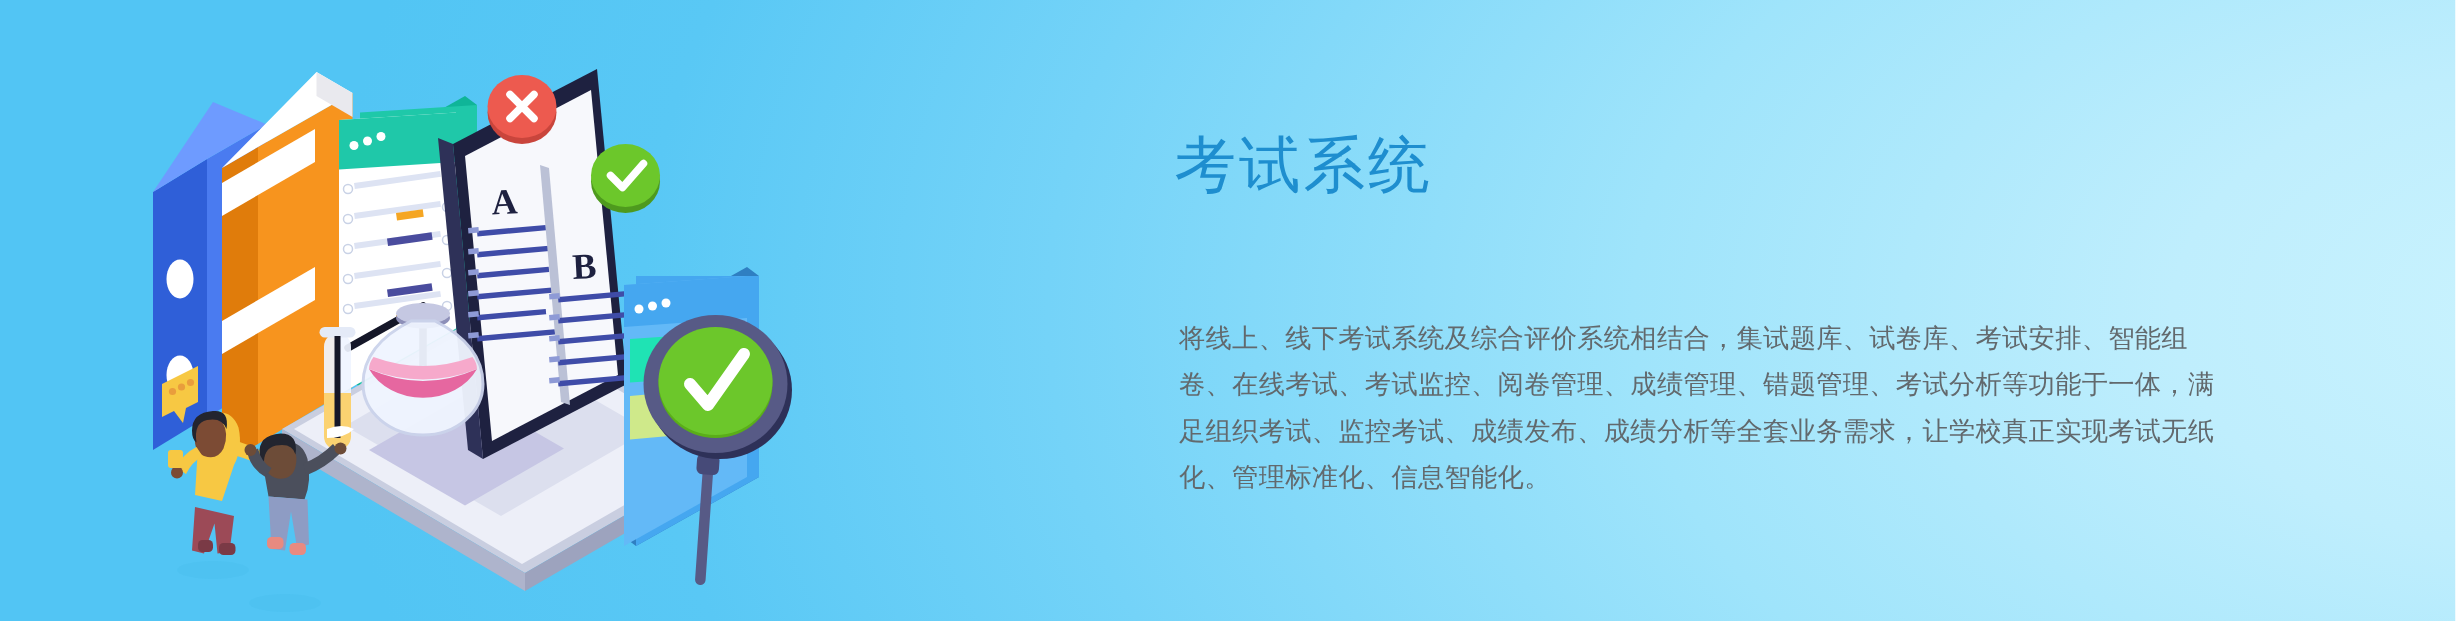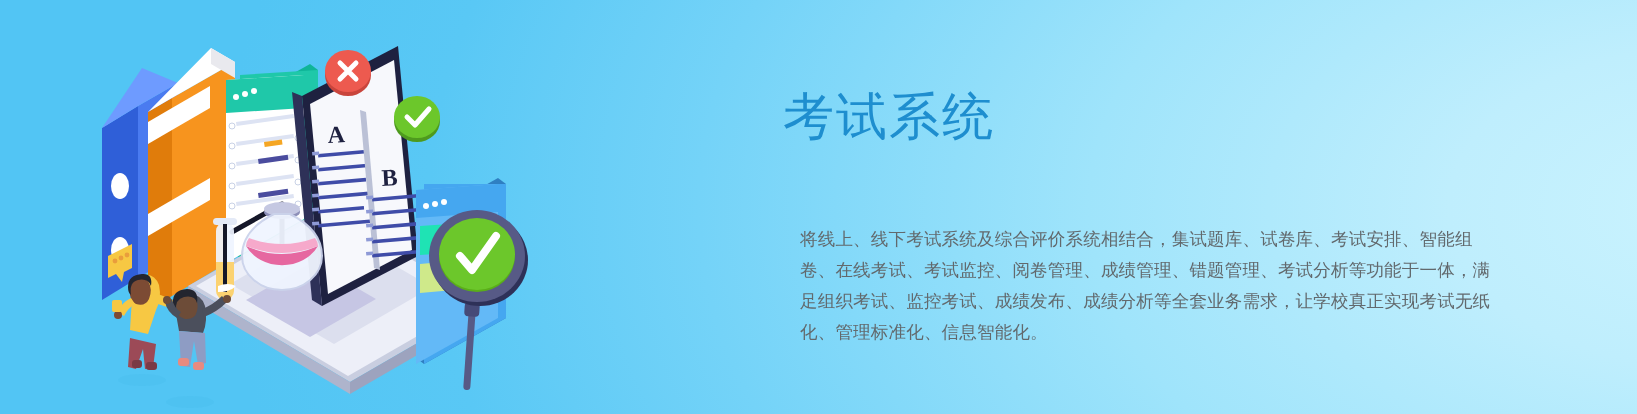--- a/index.html
+++ b/index.html
@@ -17,30 +17,30 @@
       radial-gradient(ellipse 1500px 900px at 105% 50%, #CAF3FE 0%, #BFEEFD 18%, #9FE4FB 42%, #74D3F8 68%, #59C8F5 86%, #52C5F4 100%);
   }
   
   #text-col {
     position: absolute;
     left: 783px;
     top: 86px;
     width: 720px;
   }
   #title {
-    font-size: 51px;
+    font-size: 41px;
     line-height: 1.2;
     color: #1E8ECF;
     letter-spacing: 2px;
     font-weight: 400;
     margin: 0;
     white-space: nowrap;
   }
   #desc {
-    margin: 17px;
+    margin: 3px;
     position: absolute;
     top: 121px;
     left: 0;
     width: 700px;
     font-size: 17.5px;
     line-height: 31px;
     color: #62696D;
     letter-spacing: 0.2px;
   }
   

